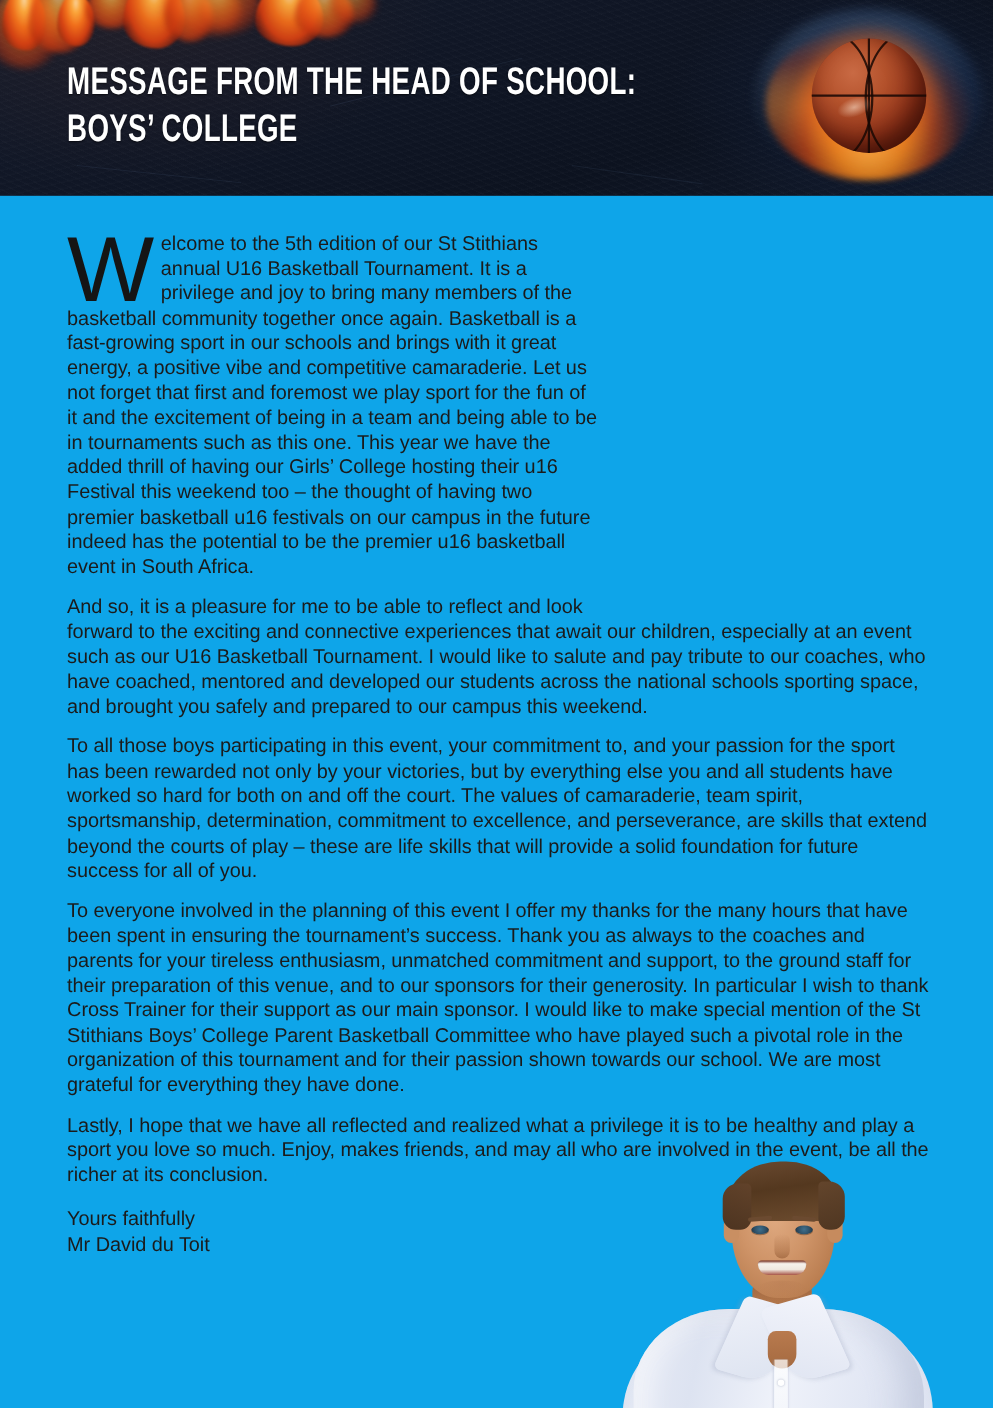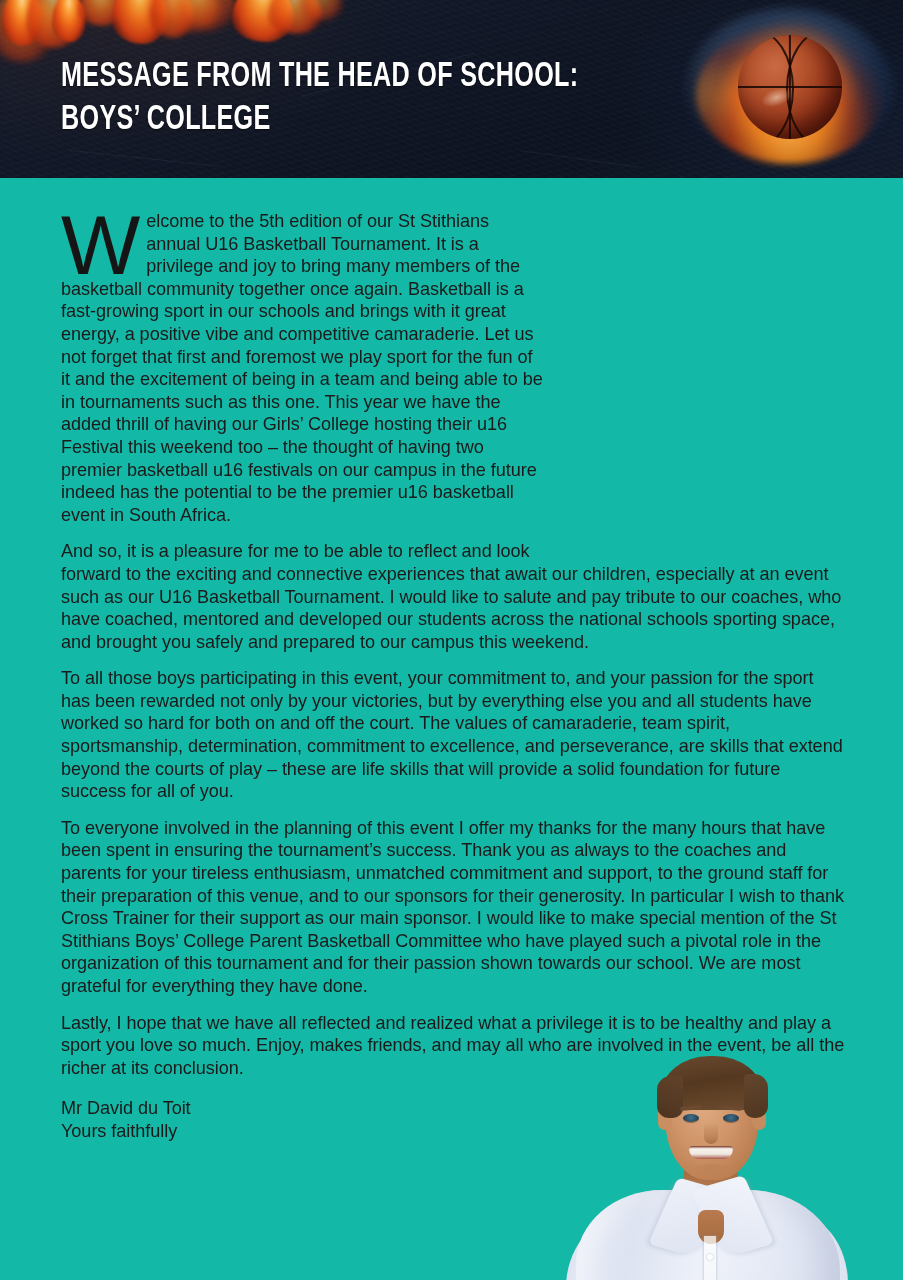--- a/index.html
+++ b/index.html
@@ -10,21 +10,21 @@
     width: 903px;
     height: 1280px;
     background: #ffffff;
     font-family: "Liberation Sans", sans-serif;
     overflow: hidden;
   }
   .page {
     position: relative;
     width: 903px;
     height: 1280px;
-    background: #14b8a6;
+    background: #0ea5e9;
     overflow: hidden;
   }
 
   
   .header {
     position: relative;
     width: 903px;
     height: 178px;
     background:
       radial-gradient(ellipse 250px 150px at 790px 88px, rgba(40,70,110,0.55) 0%, rgba(20,32,58,0.25) 45%, rgba(0,0,0,0) 72%),
@@ -453,20 +453,20 @@
       <p>And so, it is a pleasure for me to be able to reflect and look forward to the exciting and connective experiences that await our children, especially at an event such as our U16 Basketball Tournament. I would like to salute and pay tribute to our coaches, who have coached, mentored and developed our students across the national schools sporting space, and brought you safely and prepared to our campus this weekend.</p>
 
       <p>To all those boys participating in this event, your commitment to, and your passion for the sport has been rewarded not only by your victories, but by everything else you and all students have worked so hard for both on and off the court. The values of camaraderie, team spirit, sportsmanship, determination, commitment to excellence, and perseverance, are skills that extend beyond the courts of play – these are life skills that will provide a solid foundation for future success for all of you.</p>
 
       <p>To everyone involved in the planning of this event I offer my thanks for the many hours that have been spent in ensuring the tournament’s success. Thank you as always to the coaches and parents for your tireless enthusiasm, unmatched commitment and support, to the ground staff for their preparation of this venue, and to our sponsors for their generosity. In particular I wish to thank Cross Trainer for their support as our main sponsor. I would like to make special mention of the St Stithians Boys’ College Parent Basketball Committee who have played such a pivotal role in the organization of this tournament and  for their passion shown towards our school. We are most grateful for everything they have done.</p>
 
 
       <p class="last">Lastly, I hope that we have all reflected and realized what a privilege it is to be healthy and play a sport you love so much. Enjoy, makes friends, and may all who are involved in the event, be all the richer at its conclusion.</p>
 
       <div class="signature">
+        <div>Yours faithfully</div>
         <div>Mr David du Toit</div>
-        <div>Yours faithfully</div>
       </div>
 
     </div>
   </div>
 
 </div>
 
 </body></html>

